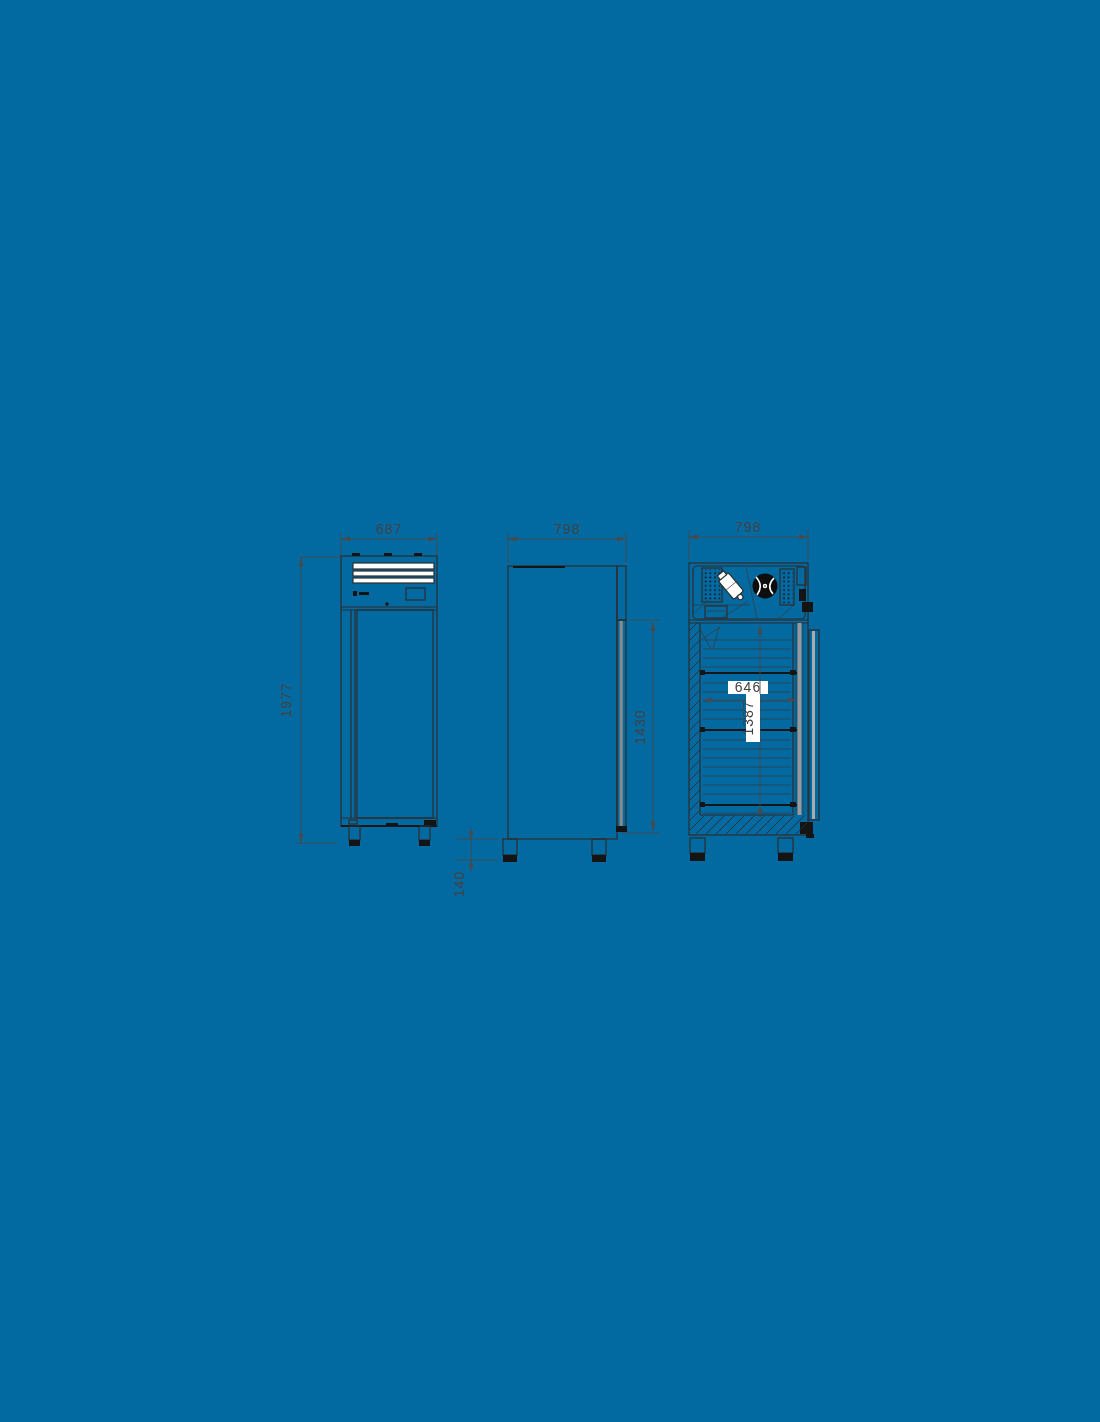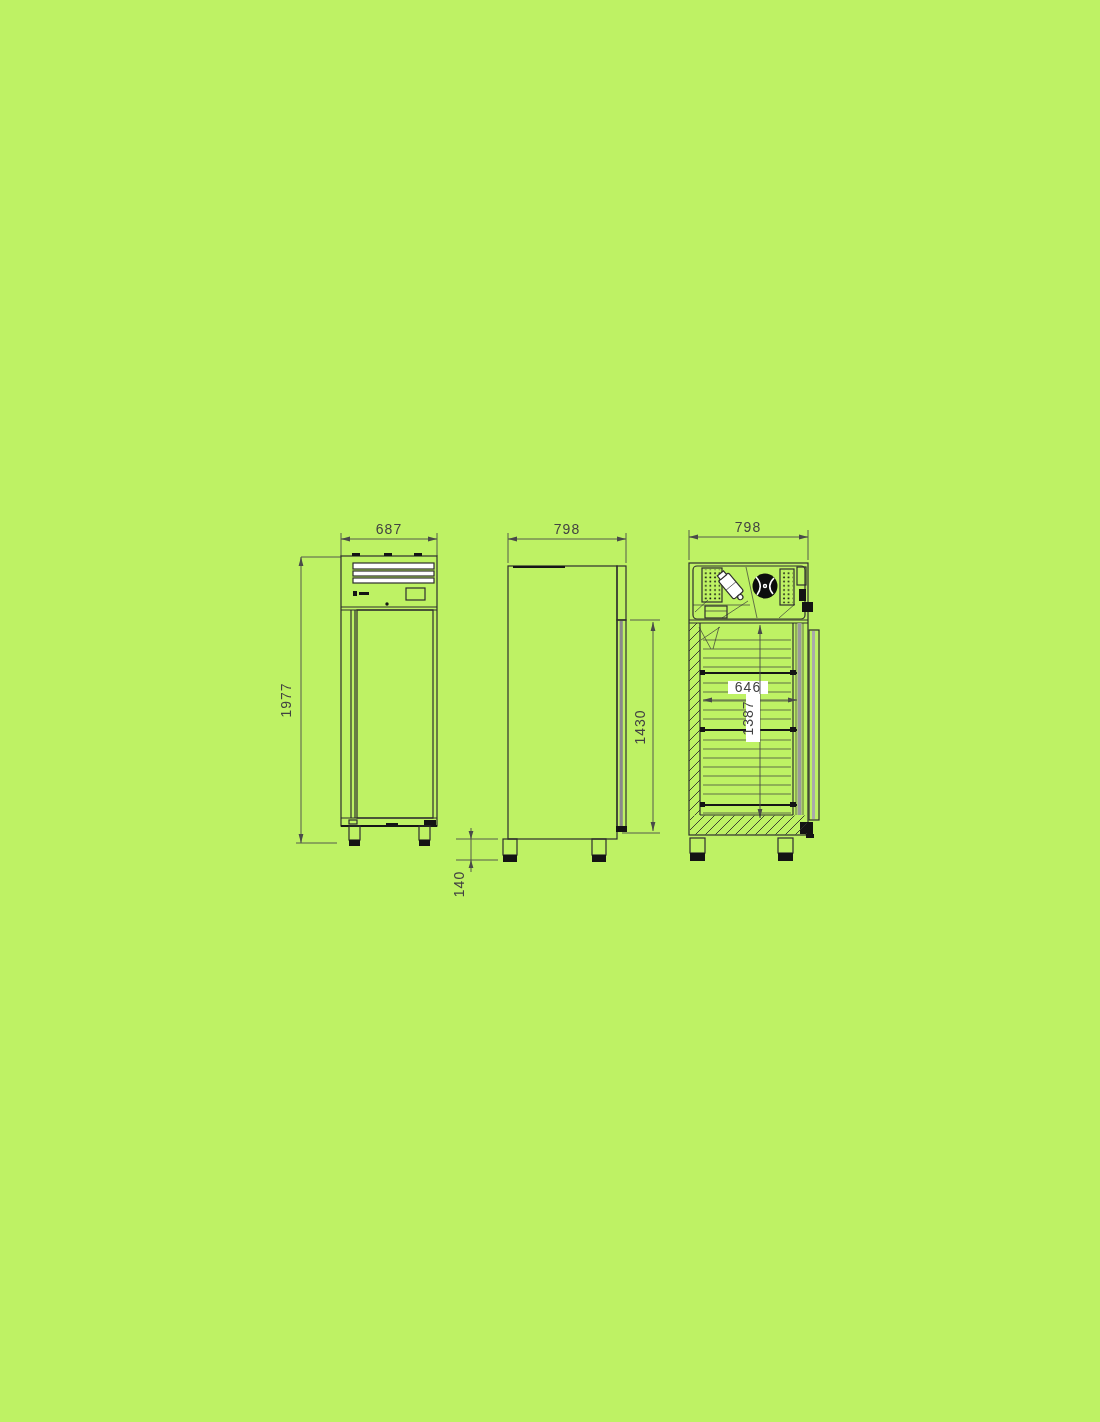--- a/index.html
+++ b/index.html
@@ -1,16 +1,16 @@
 <!DOCTYPE html>
 <html><head>
 <meta charset="utf-8">
 <style>
   html,body{margin:0;padding:0;background:#ffffff;}
-  .canvas{position:relative;width:1100px;height:1422px;background:#bef264;overflow:hidden;}
+  .canvas{position:relative;width:1100px;height:1422px;background:#0369a1;overflow:hidden;}
   svg{position:absolute;left:0;top:0;}
   .ln{stroke:#2e2e2e;stroke-width:1.2;fill:none;}
   .lnw{stroke:#2e2e2e;stroke-width:1.2;fill:#ffffff;}
   .thick{stroke:#161616;stroke-width:2.2;fill:none;}
   .thin{stroke:#3a3a3a;stroke-width:0.7;fill:none;}
   .dim{stroke:#4a4a4a;stroke-width:0.9;fill:none;}
   .arr{fill:#4a4a4a;stroke:none;}
   .dark{fill:#141414;stroke:none;}
   .dimtxt{font-family:"Liberation Sans", sans-serif;font-size:14px;fill:#424242;letter-spacing:1px;}
 </style>

